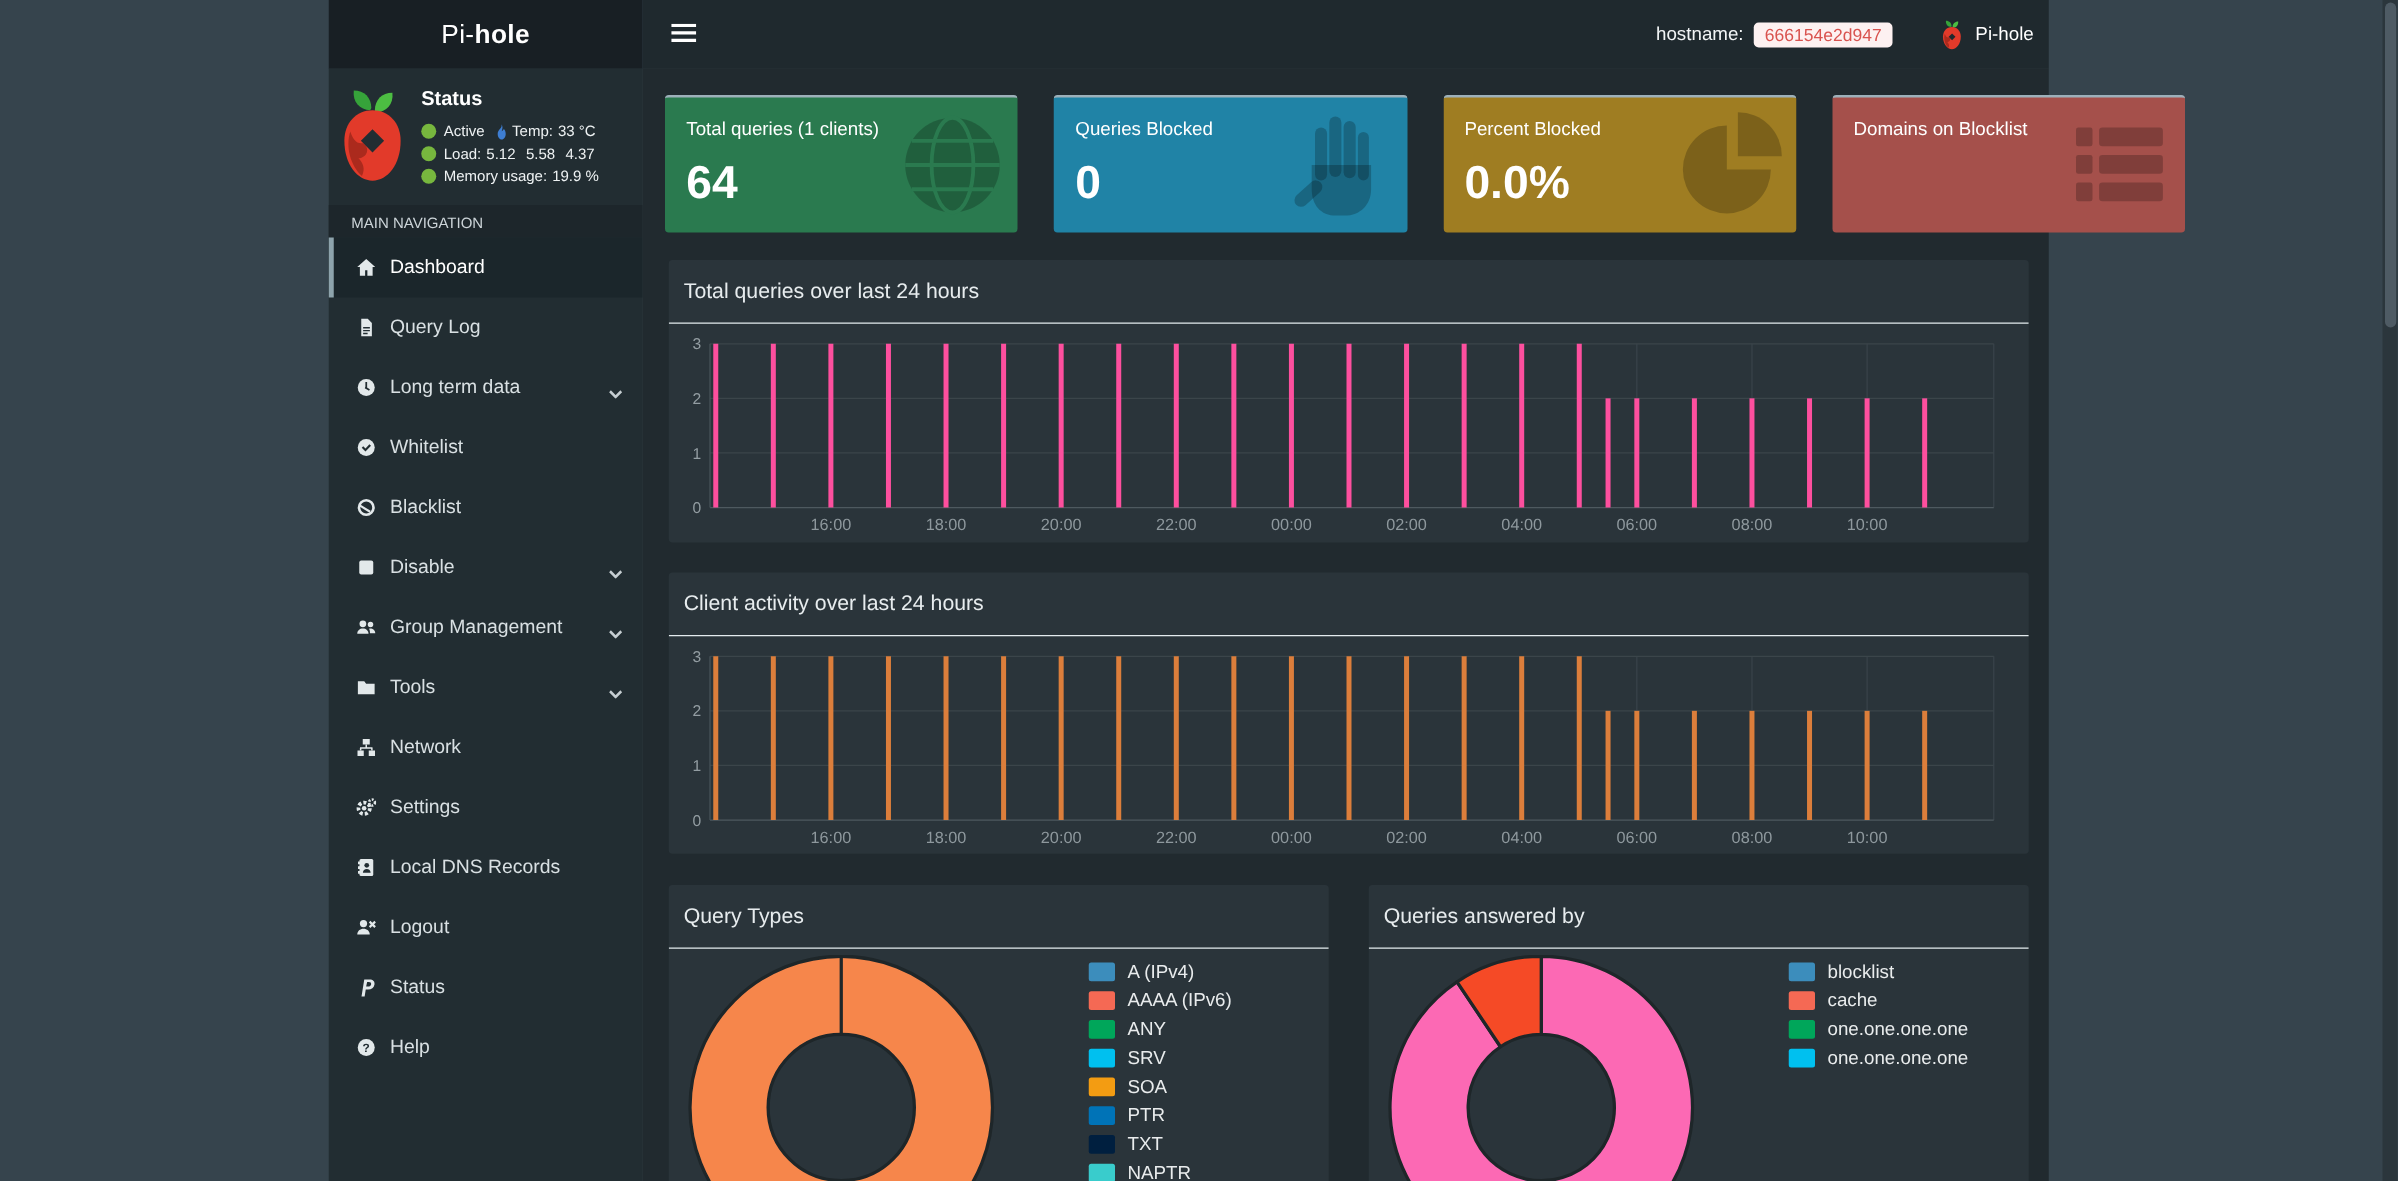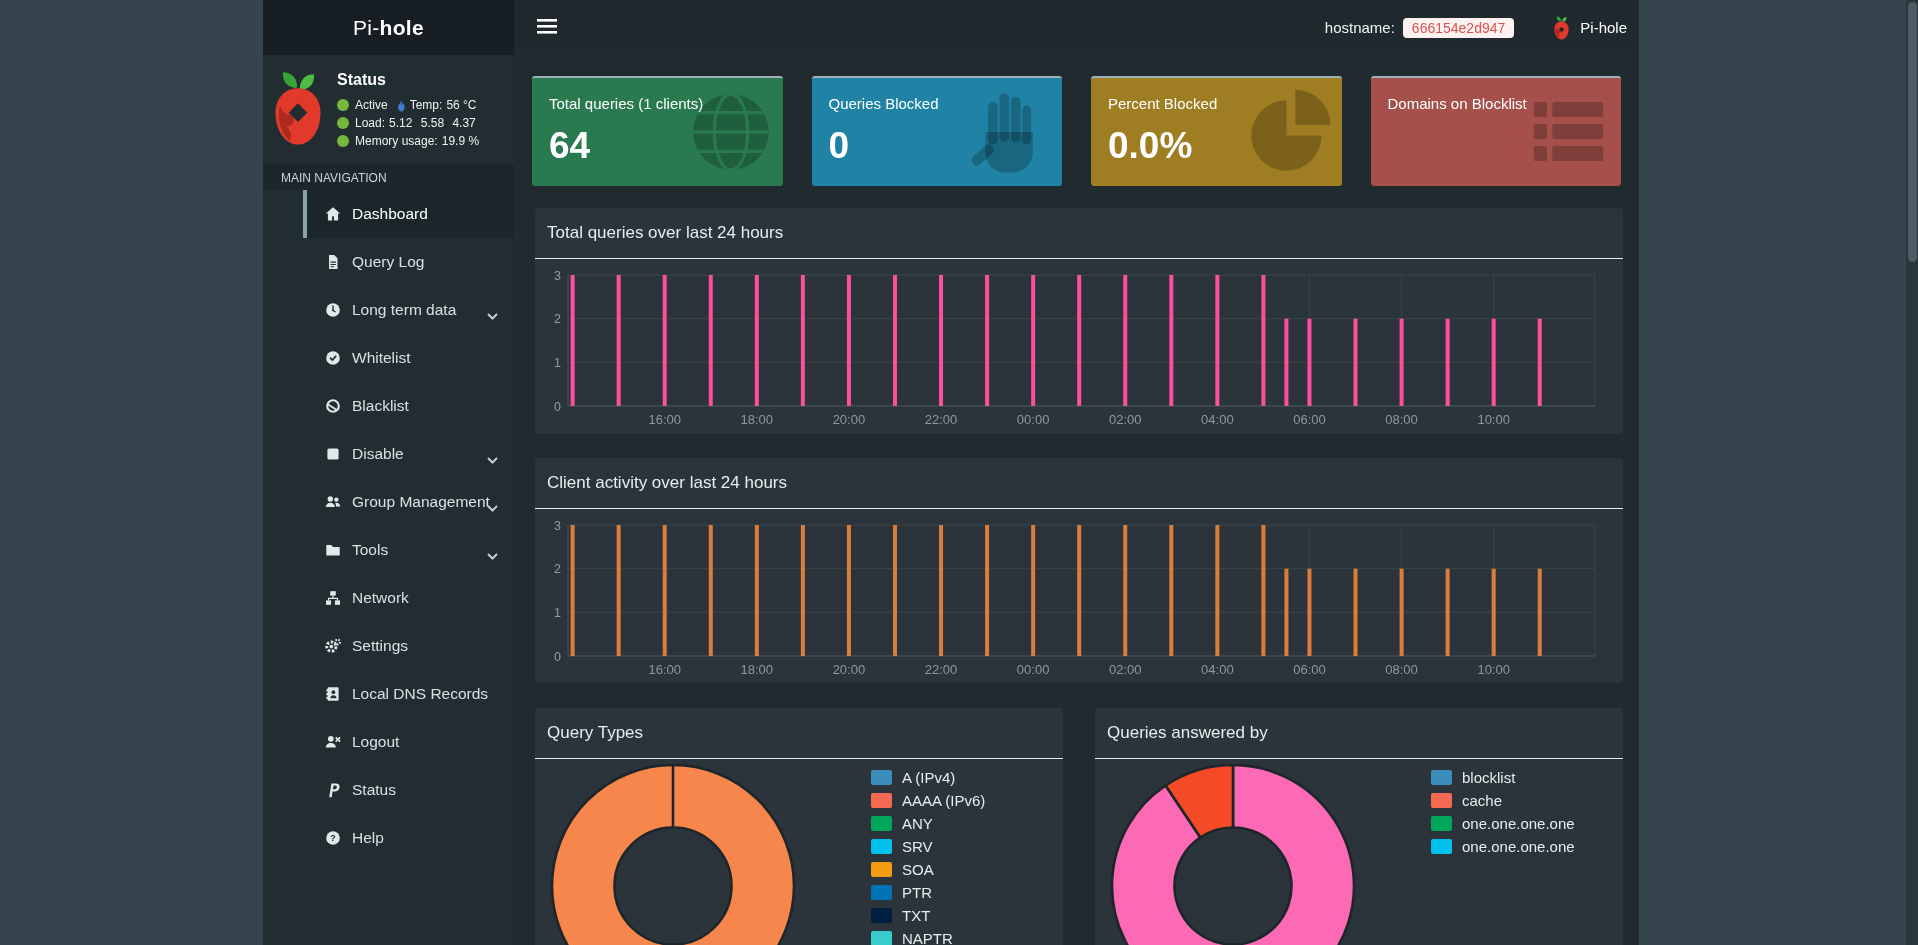--- a/index.html
+++ b/index.html
@@ -30,28 +30,28 @@
   .dot { width:12px; height:12px; border-radius:50%; background:#77b73e; margin-right:6px; flex:none; }
   .srow .flame { margin:0 4px 0 8px; }
   .load-vals { word-spacing:5px; margin-left:4px; }
   .lab { margin-right:4px; }
 
   .nav-header { height:26px; background:#1d262b; color:#ccd4d8; font-size:12px;
                 padding:7px 0 0 18px; }
   .menu { list-style:none; }
   .menu-item { position:relative; height:48px; display:flex; align-items:center;
                padding-left:18px; border-left:4px solid transparent; color:#d9e0e3;
-               font-size:15.5px; cursor:pointer;margin-left:40px; }
+               font-size:15.5px; cursor:pointer; }
   .menu-item.active { background:#1b262b; border-left-color:#8da3ac; color:#fff; }
   .menu-item .mi-icon { width:17px; height:17px; margin-right:10px; flex:none; display:inline-flex; color:#e2e8ea; }
   .menu-item .chev { position:absolute; right:16px; top:20px; color:#c5cdd1; }
 
   
   .content { position:absolute; left:514px; top:55px; width:1125px; bottom:0; background:#212a2f; }
-  .cards { position:absolute; left:18px; top:21px; width:1089px; height:110px; display:flex; gap:29px; }
+  .cards { position:absolute; left:18px; top:21px; width:1216px; height:110px; display:flex; gap:29px; }
   .card { position:relative; flex:1; border-radius:3px; border-top:2px solid #9db0ba;
           padding:17px 0 0 17px; color:#fff; overflow:hidden; }
   .card-title { font-size:15px; position:relative; z-index:2; }
   .card-value { font-size:37px; font-weight:bold; margin-top:13px; position:relative; z-index:2; }
   .card-icon { position:absolute; right:8px; top:10px; width:88px; height:88px; z-index:1; }
 
   .box { position:absolute; background:#2a343a; border-radius:3px; overflow:hidden; }
   .box1 { left:21px; top:153px; width:1088px; height:226px; }
   .box2 { left:21px; top:403px; width:1088px; height:225px; }
   .box3 { left:21px;  top:653px; width:528px; height:292px; }
@@ -112,21 +112,21 @@
       </svg>
       <div class="status-col">
         <div class="status-title">Status</div>
         <div class="srow">
           <span class="dot"></span>
           <span>Active</span>
           <svg class="flame" width="10" height="13" viewBox="0 0 14 17">
             <path d="M7 0c2 4-4 6-4 10.5C3 14 4.8 17 7.5 17s4.5-3 4.5-6.5c0-2.3-1-4-2.2-5.4-.3 1.5-1.2 2.3-2.3 2.6C8.6 4.6 9 2 7 0z" fill="#3e7ed2"></path>
           </svg>
           <span class="lab">Temp:</span>
-          <span>56 °C</span>
+          <span>33 °C</span>
         </div>
         <div class="srow">
           <span class="dot"></span>
           <span>Load:</span>
           <span class="load-vals">5.12 5.58 4.37</span>
         </div>
         <div class="srow">
           <span class="dot"></span>
           <span class="lab">Memory usage:</span>
           <span>19.9 %</span>

